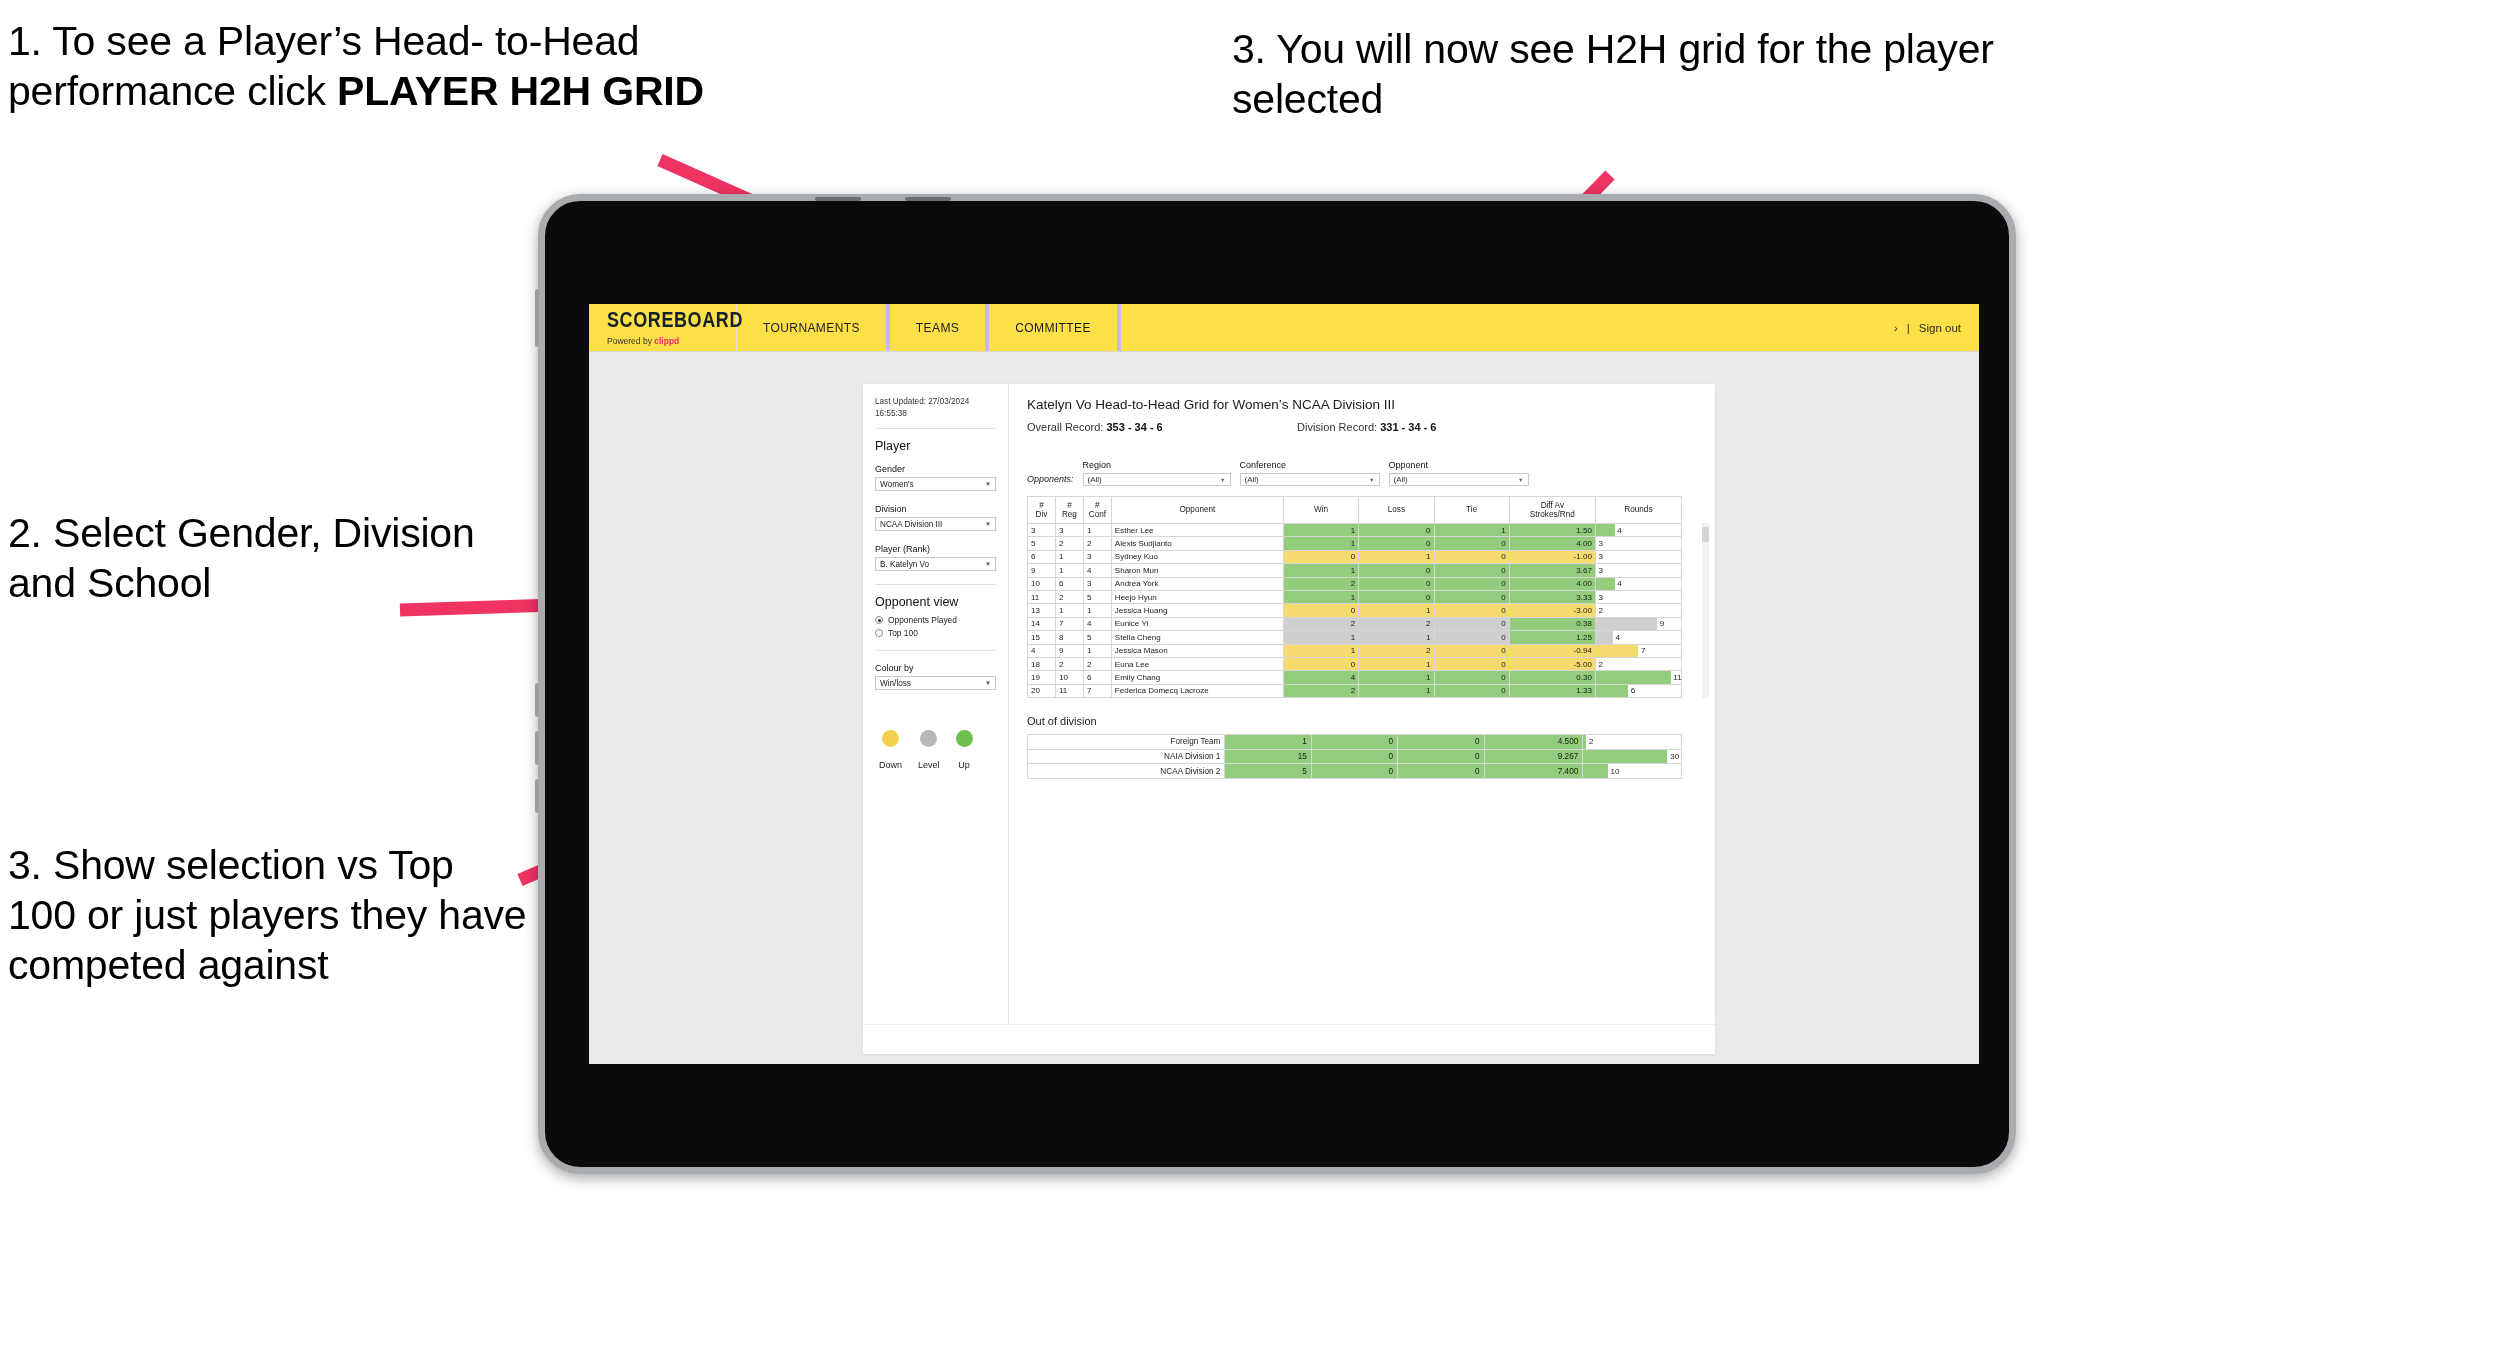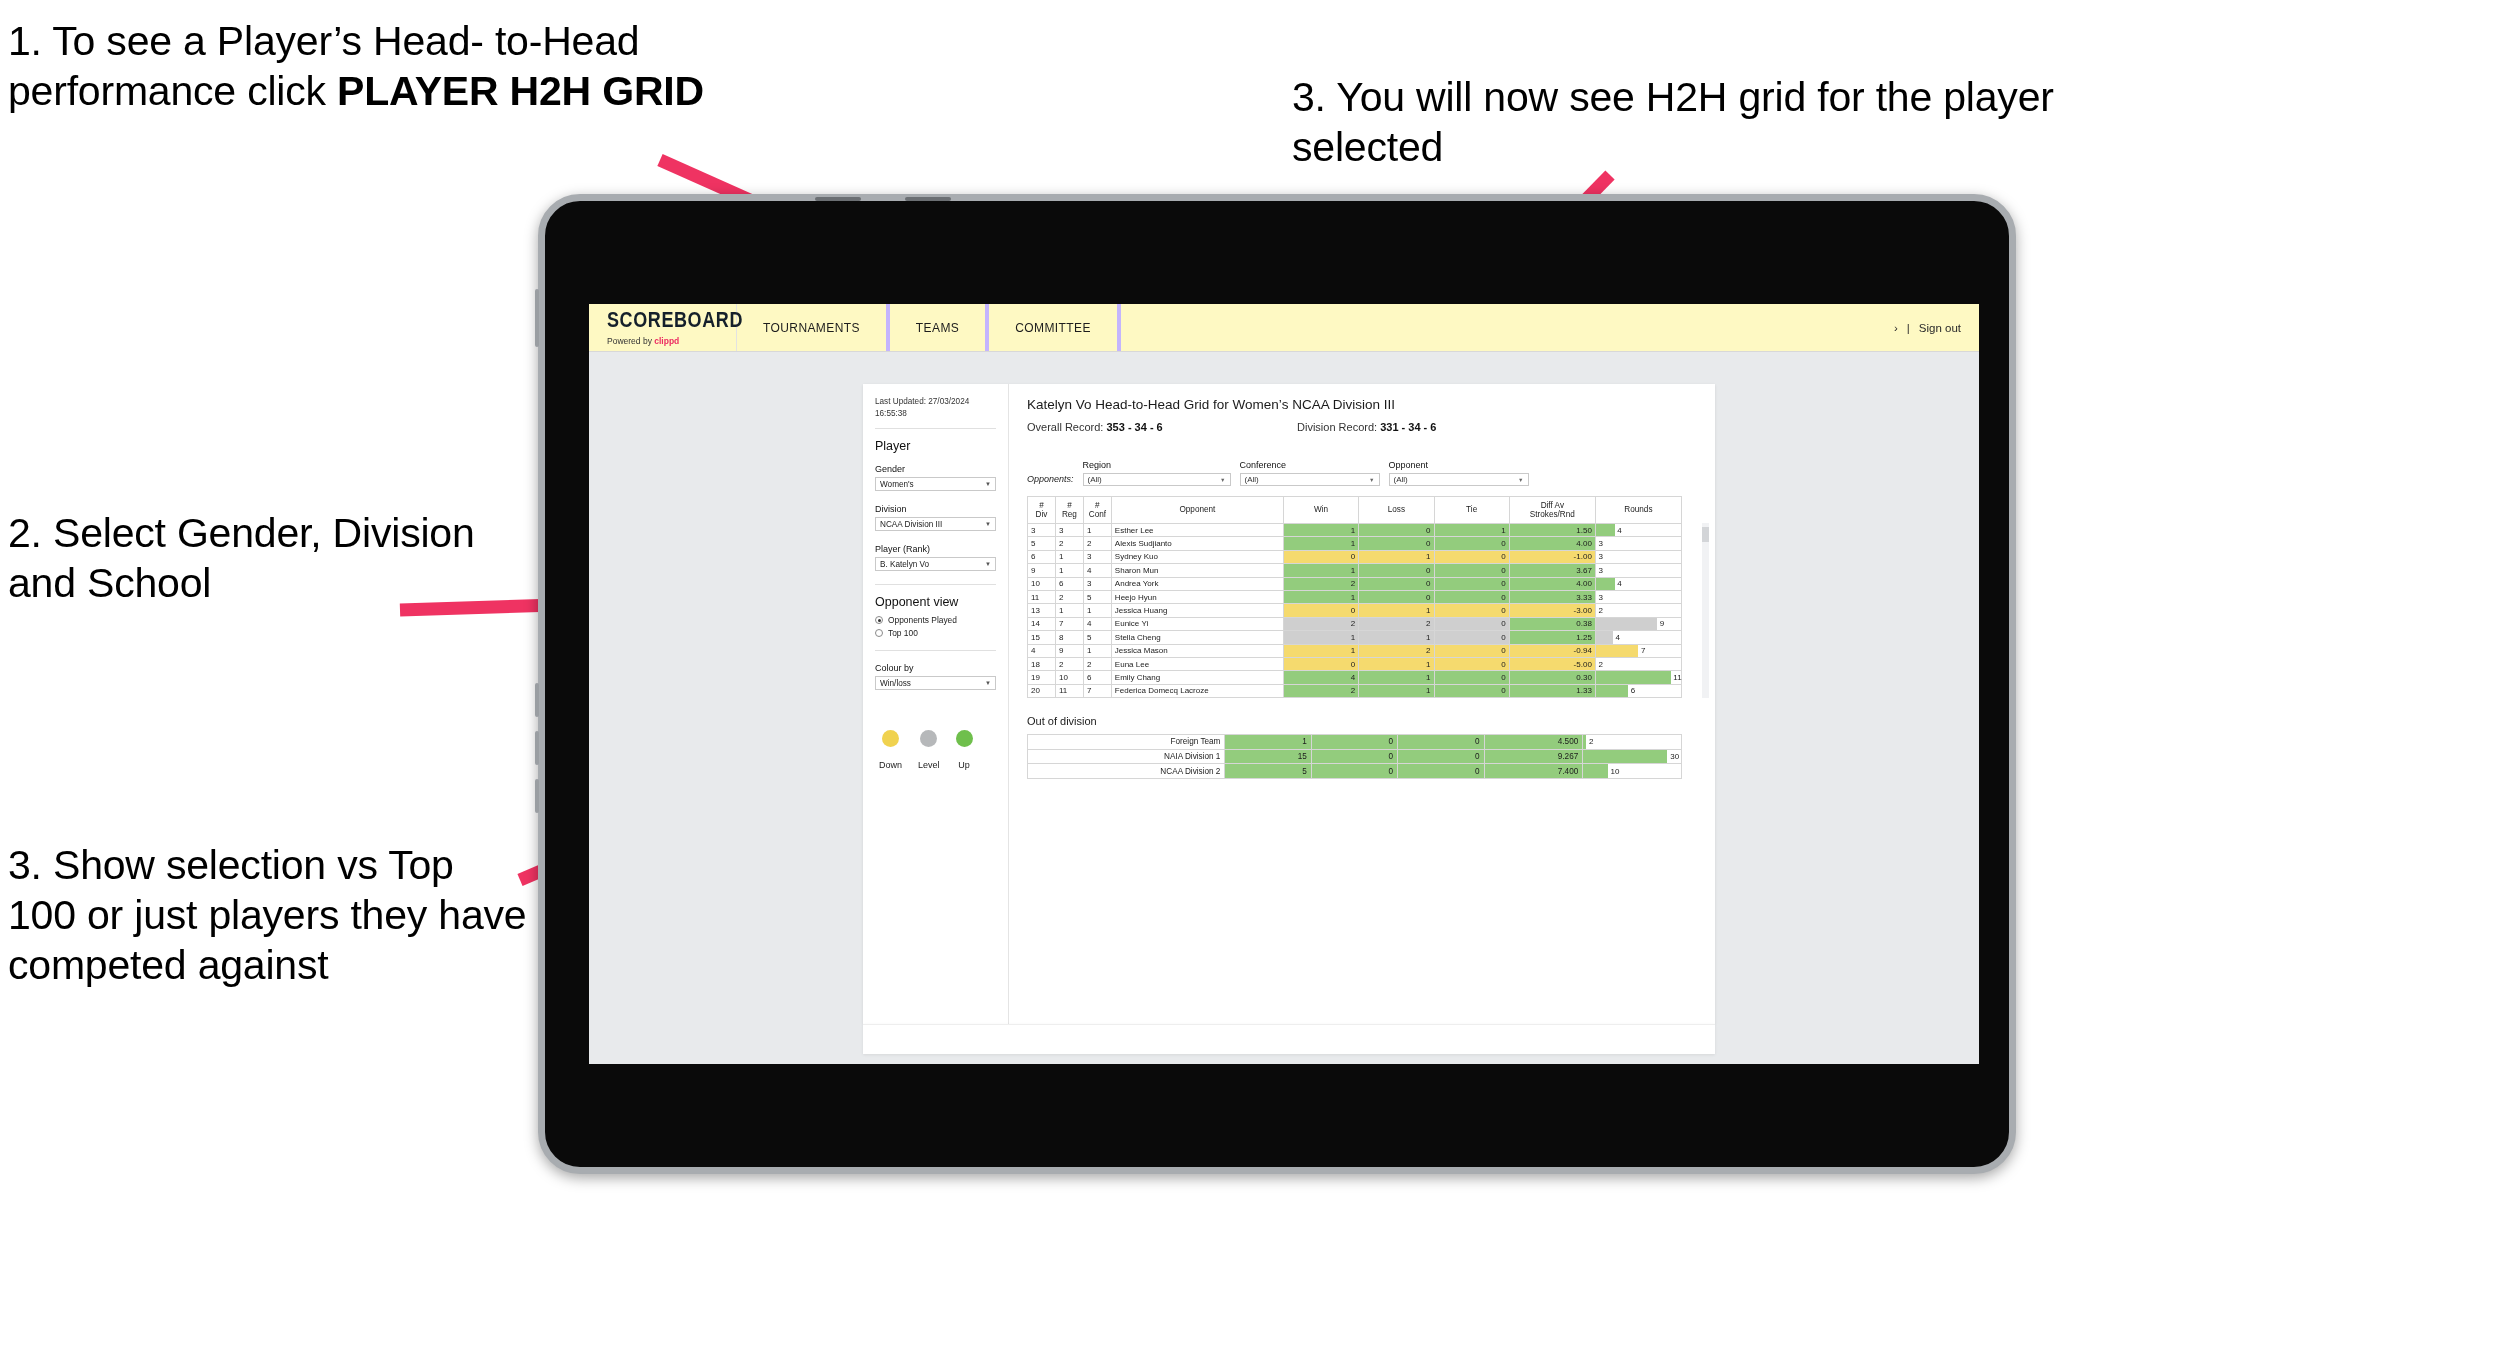--- a/index.html
+++ b/index.html
@@ -17,21 +17,21 @@
     color: #000;
     font-size: 41px;
     line-height: 1.22;
     font-family: "Liberation Sans", sans-serif;
     letter-spacing: -0.2px;
   }
   .annot b { font-weight: bold; }
   #annot-1 { left: 8px;   top: 16px;  width: 740px; }
   #annot-2 { left: 8px;   top: 508px; width: 470px; }
   #annot-3 { left: 8px;   top: 840px; width: 520px; }
-  #annot-4 { left: 1292px;top: 24px;  width: 790px; margin-top: 48px; }
+  #annot-4 { left: 1232px;top: 24px;  width: 790px; }
 
   
   .arrow-svg { position: absolute; left: 0; top: 0; width: 2512px; height: 1352px; pointer-events: none; }
 
   
   #tablet {
     position: absolute;
     left: 538px; top: 194px;
     width: 1478px; height: 980px;
     background: #0a0a0a;
@@ -54,21 +54,21 @@
   #screen {
     position: absolute;
     left: 44px; top: 103px;
     width: 1390px; height: 760px;
     background: #e8eaec;
     overflow: hidden;
   }
 
   
   #appbar {
-    height: 48px; background: #fef9c3; display: flex; align-items: stretch;
+    height: 48px; background: #fde047; display: flex; align-items: stretch;
     border-bottom: 1px solid #d8d8d8;
   }
   #brand {
     width: 148px; display: flex; flex-direction: column; justify-content: center;
     padding-left: 18px; border-right: 1px solid #e2e2e2;
   }
   #brand-title {
     font-family: "Liberation Sans", sans-serif;
     font-weight: bold; font-size: 18px; letter-spacing: 0.6px; color: #15202b;
     transform: scaleY(1.18); transform-origin: left center;

